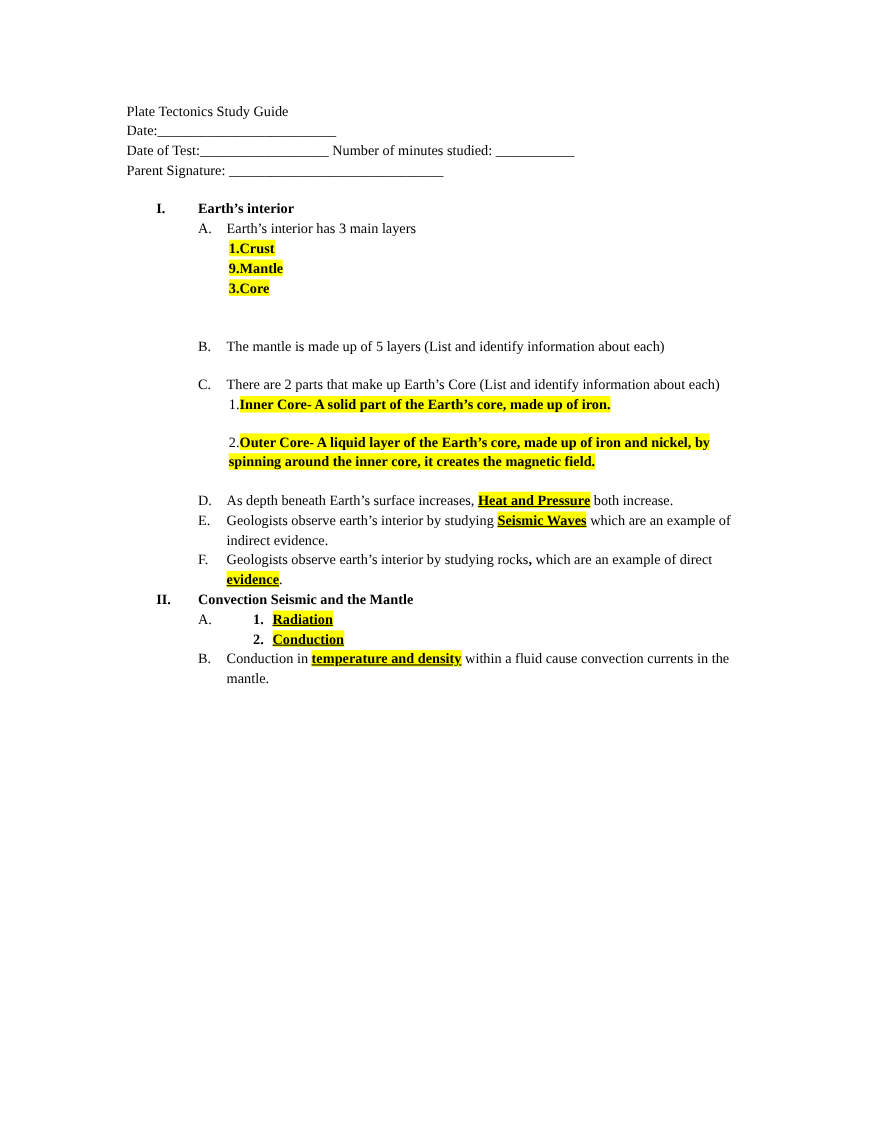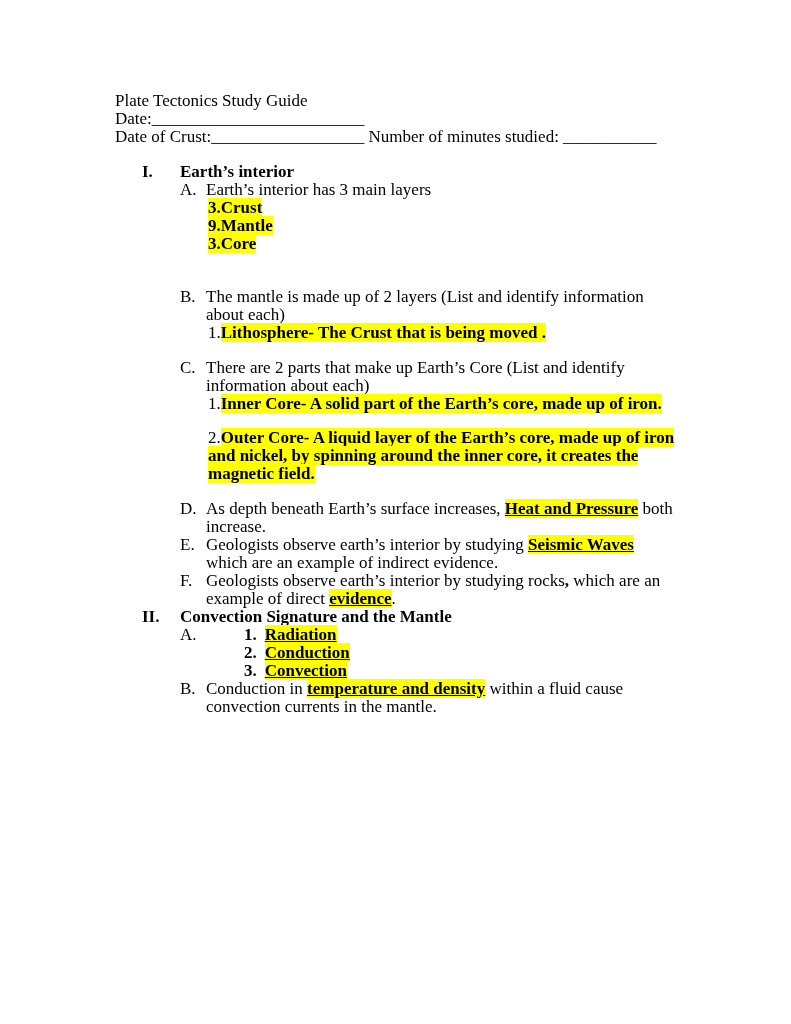--- a/index.html
+++ b/index.html
@@ -8,21 +8,21 @@
     width: 791px;
     height: 1024px;
     font-family: "Liberation Serif", "DejaVu Serif", serif;
     color: #000000;
     overflow: hidden;
   }
   .page {
     width: 791px;
     height: 836px;
     padding: 92px 112px 0 115px;
-    font-size: 17px;
+    font-size: 13px;
     line-height: 18px;
     background: #ffffff;
   }
   .b  { font-weight: bold; }
   .u  { text-decoration: underline; }
   .hl { background: #ffff00; }
 
   .mt-heading { margin-top: 17px; }  
   .mt-big     { margin-top: 35px; }  
   .mt-sub     { margin-top: 16px; }  
@@ -35,58 +35,58 @@
   }
   .sec-head .numeral { width: 38px; flex: 0 0 38px; }
 
   .alpha-item { display: flex; margin-left: 65px; }
   .alpha-label { width: 26px; flex: 0 0 26px; }
   .alpha-body { flex: 1; min-width: 0; max-width: 470px; }
 
   .sub-def { margin-left: 2px; }
   .layers  { margin-left: 2px; }
 
-  .ways { margin-left: 38px; }
+  .ways { margin-left: 24px; }
   .way-num { margin-right: 8px; }
 
   .final-note { margin-left: 65px; }
 </style>
 </head>
 <body>
 
 <div class="page">
 
   <div>
     <div>Plate Tectonics Study Guide</div>
     <div><span>Date:</span><span>_________________________</span></div>
-    <div><span>Date of Crust:</span><span>__________________</span><span> Number of minutes studied: </span><span>___________</span></div>
+    <div><span>Date of Test:</span><span>__________________</span><span> Number of minutes studied: </span><span>___________</span></div>
+    <div><span>Parent Signature: </span><span>______________________________</span></div>
   </div>
 
   <div class="sec-head mt-heading">
     <span class="numeral">I.</span>
     <span>Earth’s interior</span>
   </div>
 
   <div class="alpha-item">
     <span class="alpha-label">A.</span>
     <div class="alpha-body">
       <div>Earth’s interior has 3 main layers</div>
       <div class="layers">
-        <div><span class="hl b">3.Crust</span></div>
+        <div><span class="hl b">1.Crust</span></div>
         <div><span class="hl b">9.Mantle</span></div>
         <div><span class="hl b">3.Core</span></div>
       </div>
     </div>
   </div>
 
   <div class="alpha-item mt-big">
     <span class="alpha-label">B.</span>
     <div class="alpha-body">
-      <div>The mantle is made up of 2 layers (List and identify information about each)</div>
-      <div class="sub-def"><span>1.</span><span class="hl b">Lithosphere- The Crust that is being moved .</span></div>
+      <div>The mantle is made up of 5 layers (List and identify information about each)</div>
     </div>
   </div>
 
   <div class="alpha-item mt-heading">
     <span class="alpha-label">C.</span>
     <div class="alpha-body">
       <div>There are 2 parts that make up Earth’s Core (List and identify information about each)</div>
       <div class="sub-def"><span>1.</span><span class="hl b">Inner Core-  A solid part of the Earth’s core, made up of iron.</span></div>
       <div class="sub-def mt-sub"><span>2.</span><span class="hl b">Outer Core-  A liquid layer of the Earth’s core, made up of iron and nickel, by spinning around the inner core, it creates the magnetic field.</span></div>
     </div>
@@ -102,30 +102,29 @@
     <div class="alpha-body"><span>Geologists observe earth’s interior by studying </span><span class="hl b u">Seismic Waves</span><span> which are an example of indirect evidence.</span></div>
   </div>
 
   <div class="alpha-item">
     <span class="alpha-label">F.</span>
     <div class="alpha-body"><span>Geologists observe earth’s interior by studying rocks</span><span class="b">,</span><span> which are an example of  direct </span><span class="hl b u">evidence</span><span>.</span></div>
   </div>
 
   <div class="sec-head">
     <span class="numeral">II.</span>
-    <span>Convection Signature and the Mantle</span>
+    <span>Convection Seismic and the Mantle</span>
   </div>
 
   <div class="alpha-item">
     <span class="alpha-label">A.</span>
     <div class="alpha-body">
       <div class="ways">
         <div><span class="b way-num">1.</span><span class="hl b u">Radiation</span></div>
         <div><span class="b way-num">2.</span><span class="hl b u">Conduction</span></div>
-        <div><span class="b way-num">3.</span><span class="hl b u">Convection</span></div>
       </div>
     </div>
   </div>
 
   <div class="alpha-item">
     <span class="alpha-label">B.</span>
     <div class="alpha-body"><span>Conduction in </span><span class="hl b u">temperature and density</span><span> within a fluid cause convection currents in the mantle.</span></div>
   </div>
 
 

